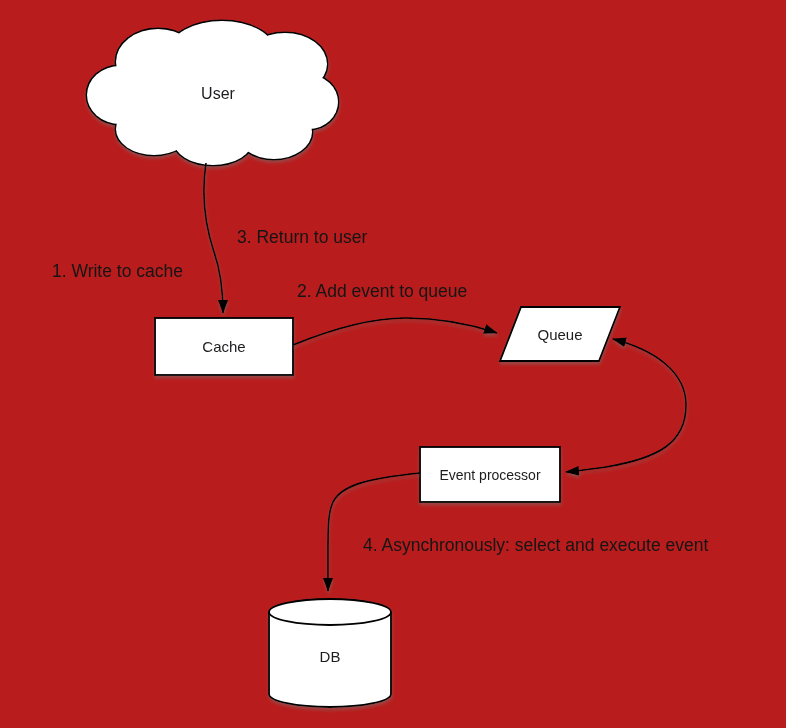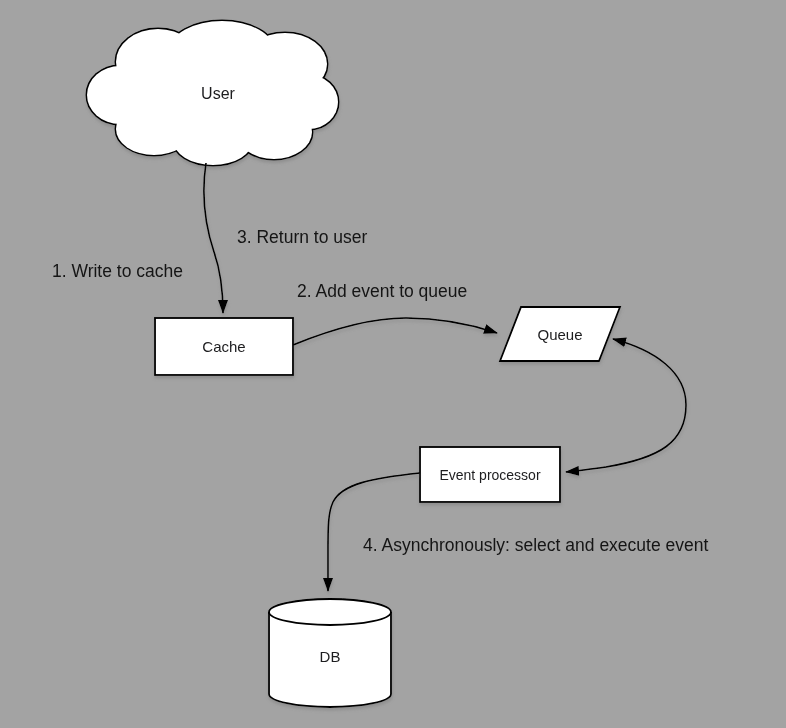--- a/index.html
+++ b/index.html
@@ -4,21 +4,21 @@
 <style>
   html, body {
     margin: 0;
     padding: 0;
     background: #ffffff;
   }
   #page {
     position: relative;
     width: 786px;
     height: 728px;
-    background: #a3a3a3;
+    background: #b91c1c;
     overflow: hidden;
     font-family: "Liberation Sans", "DejaVu Sans", sans-serif;
   }
   svg { display: block; }
   .shape {
     fill: #ffffff;
     stroke: #000000;
     stroke-width: 1.8;
   }
   .cloud-stroke {

